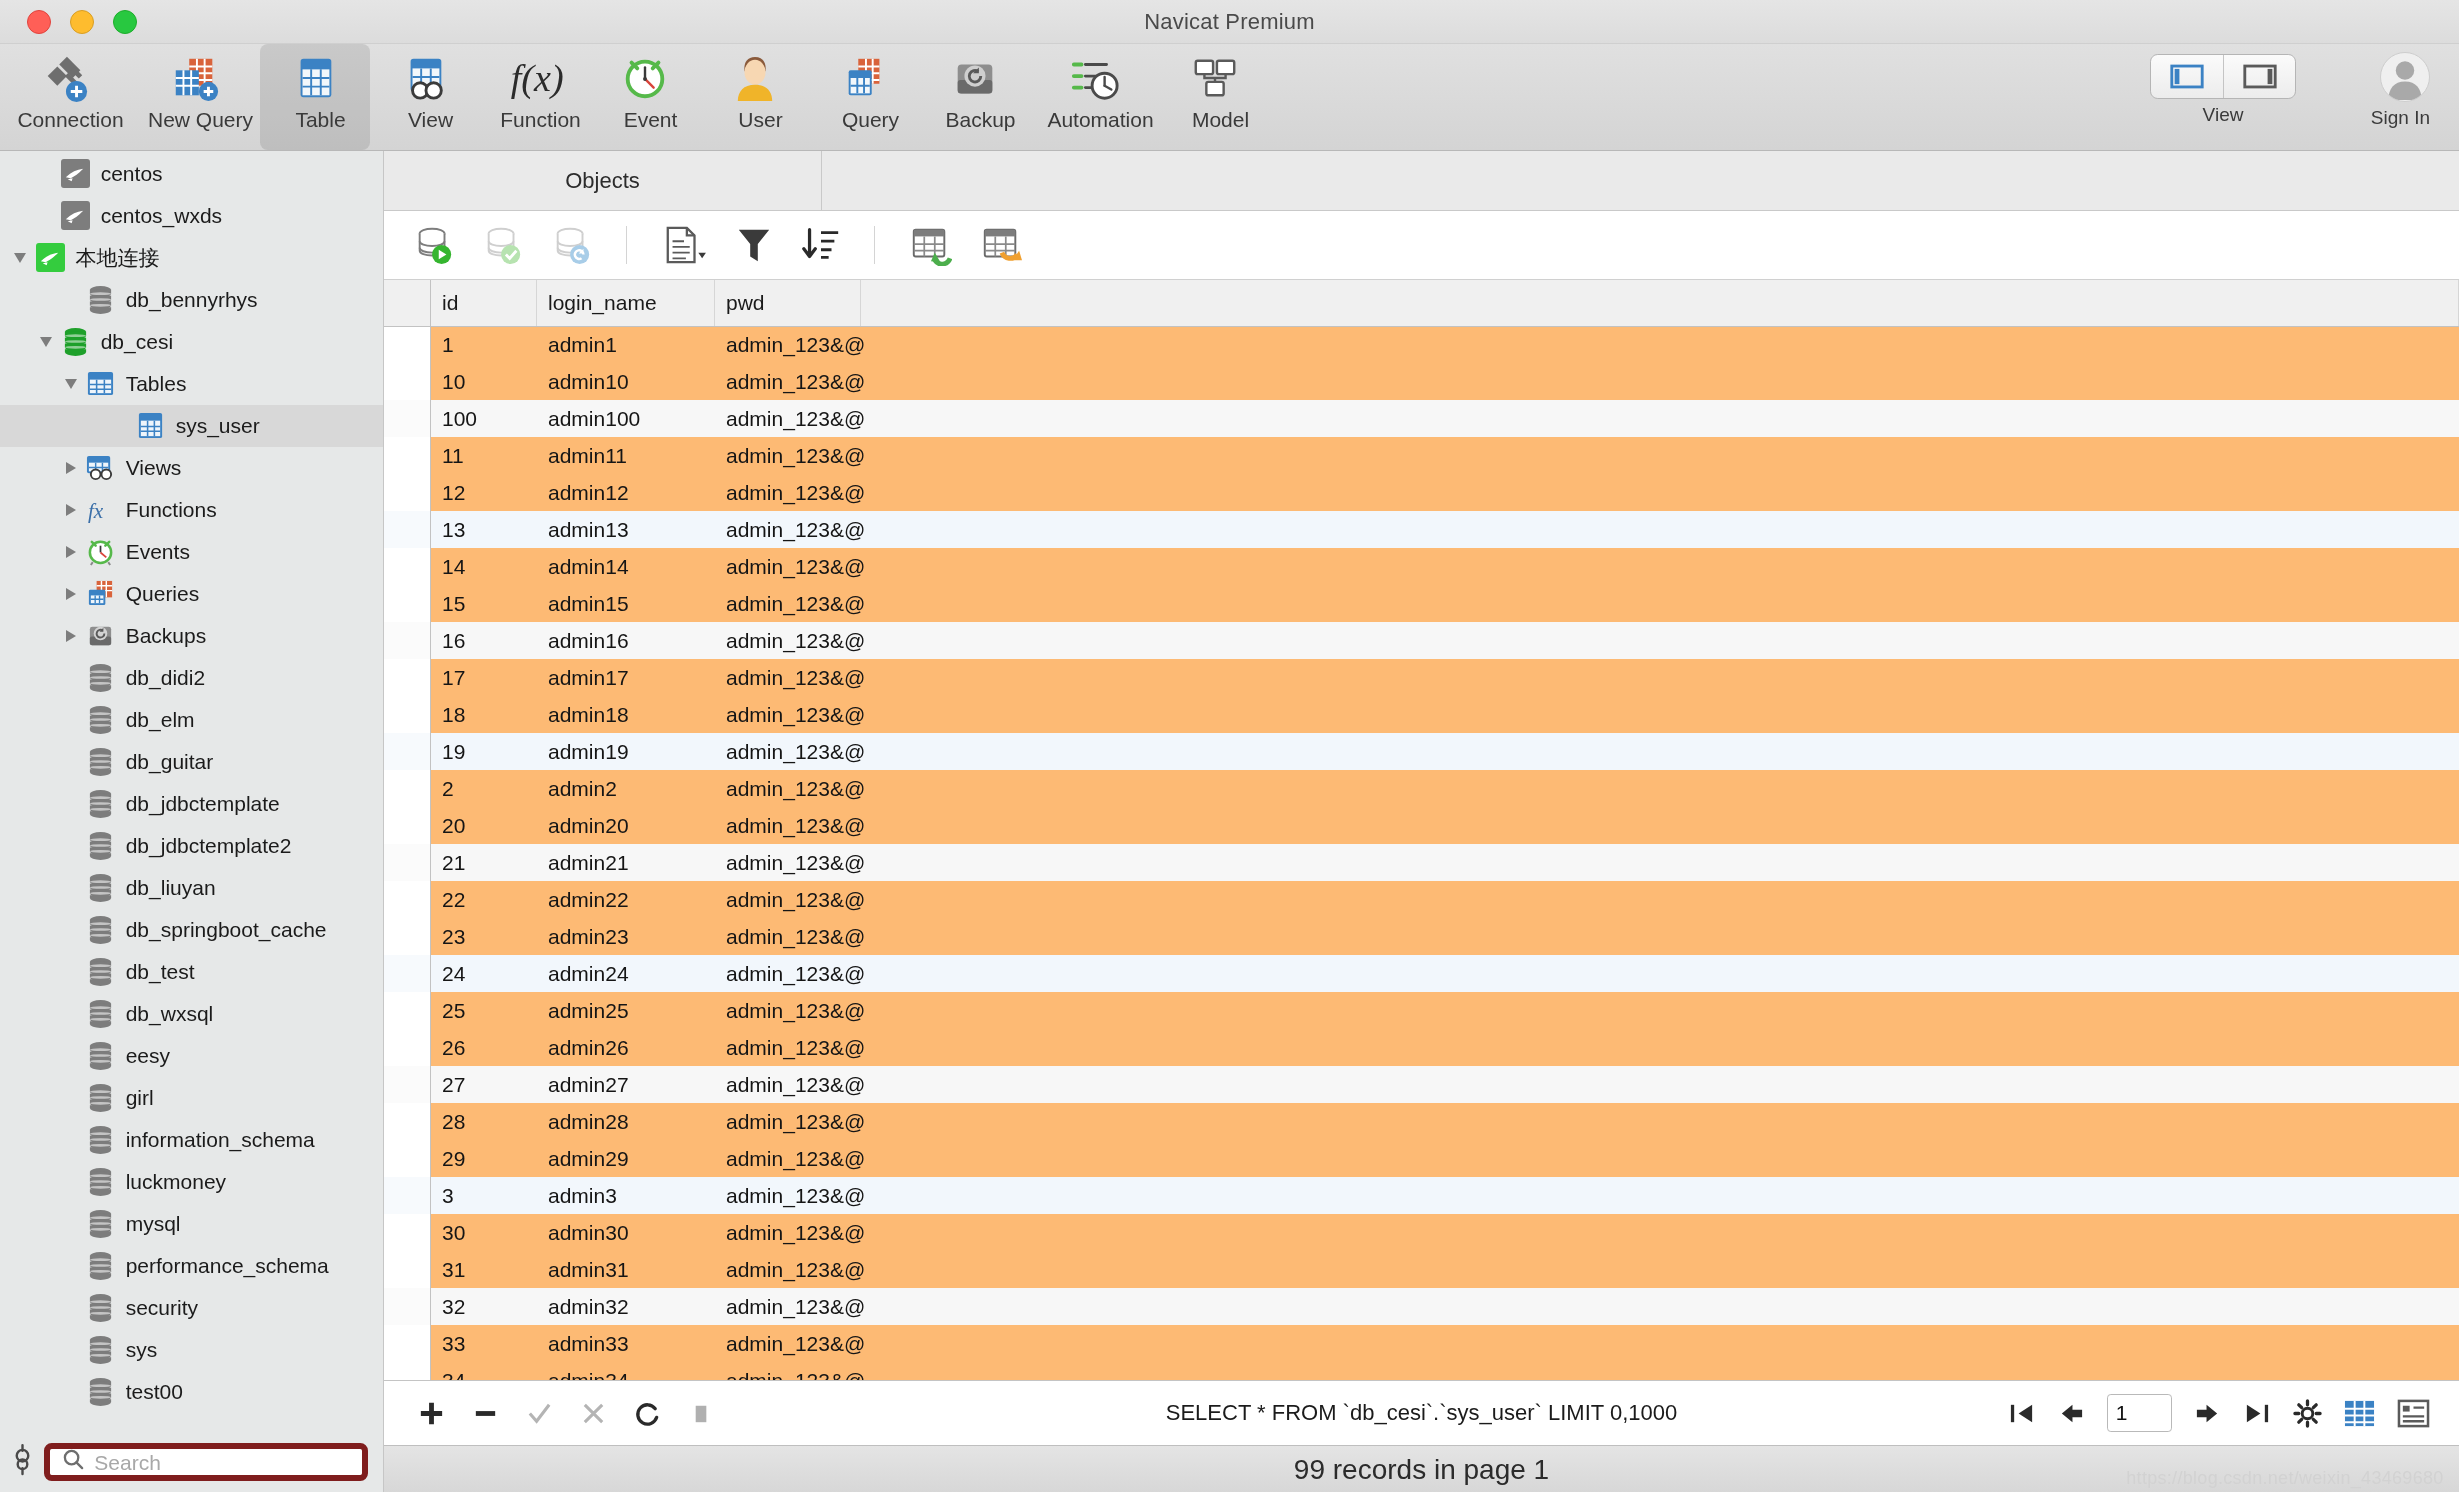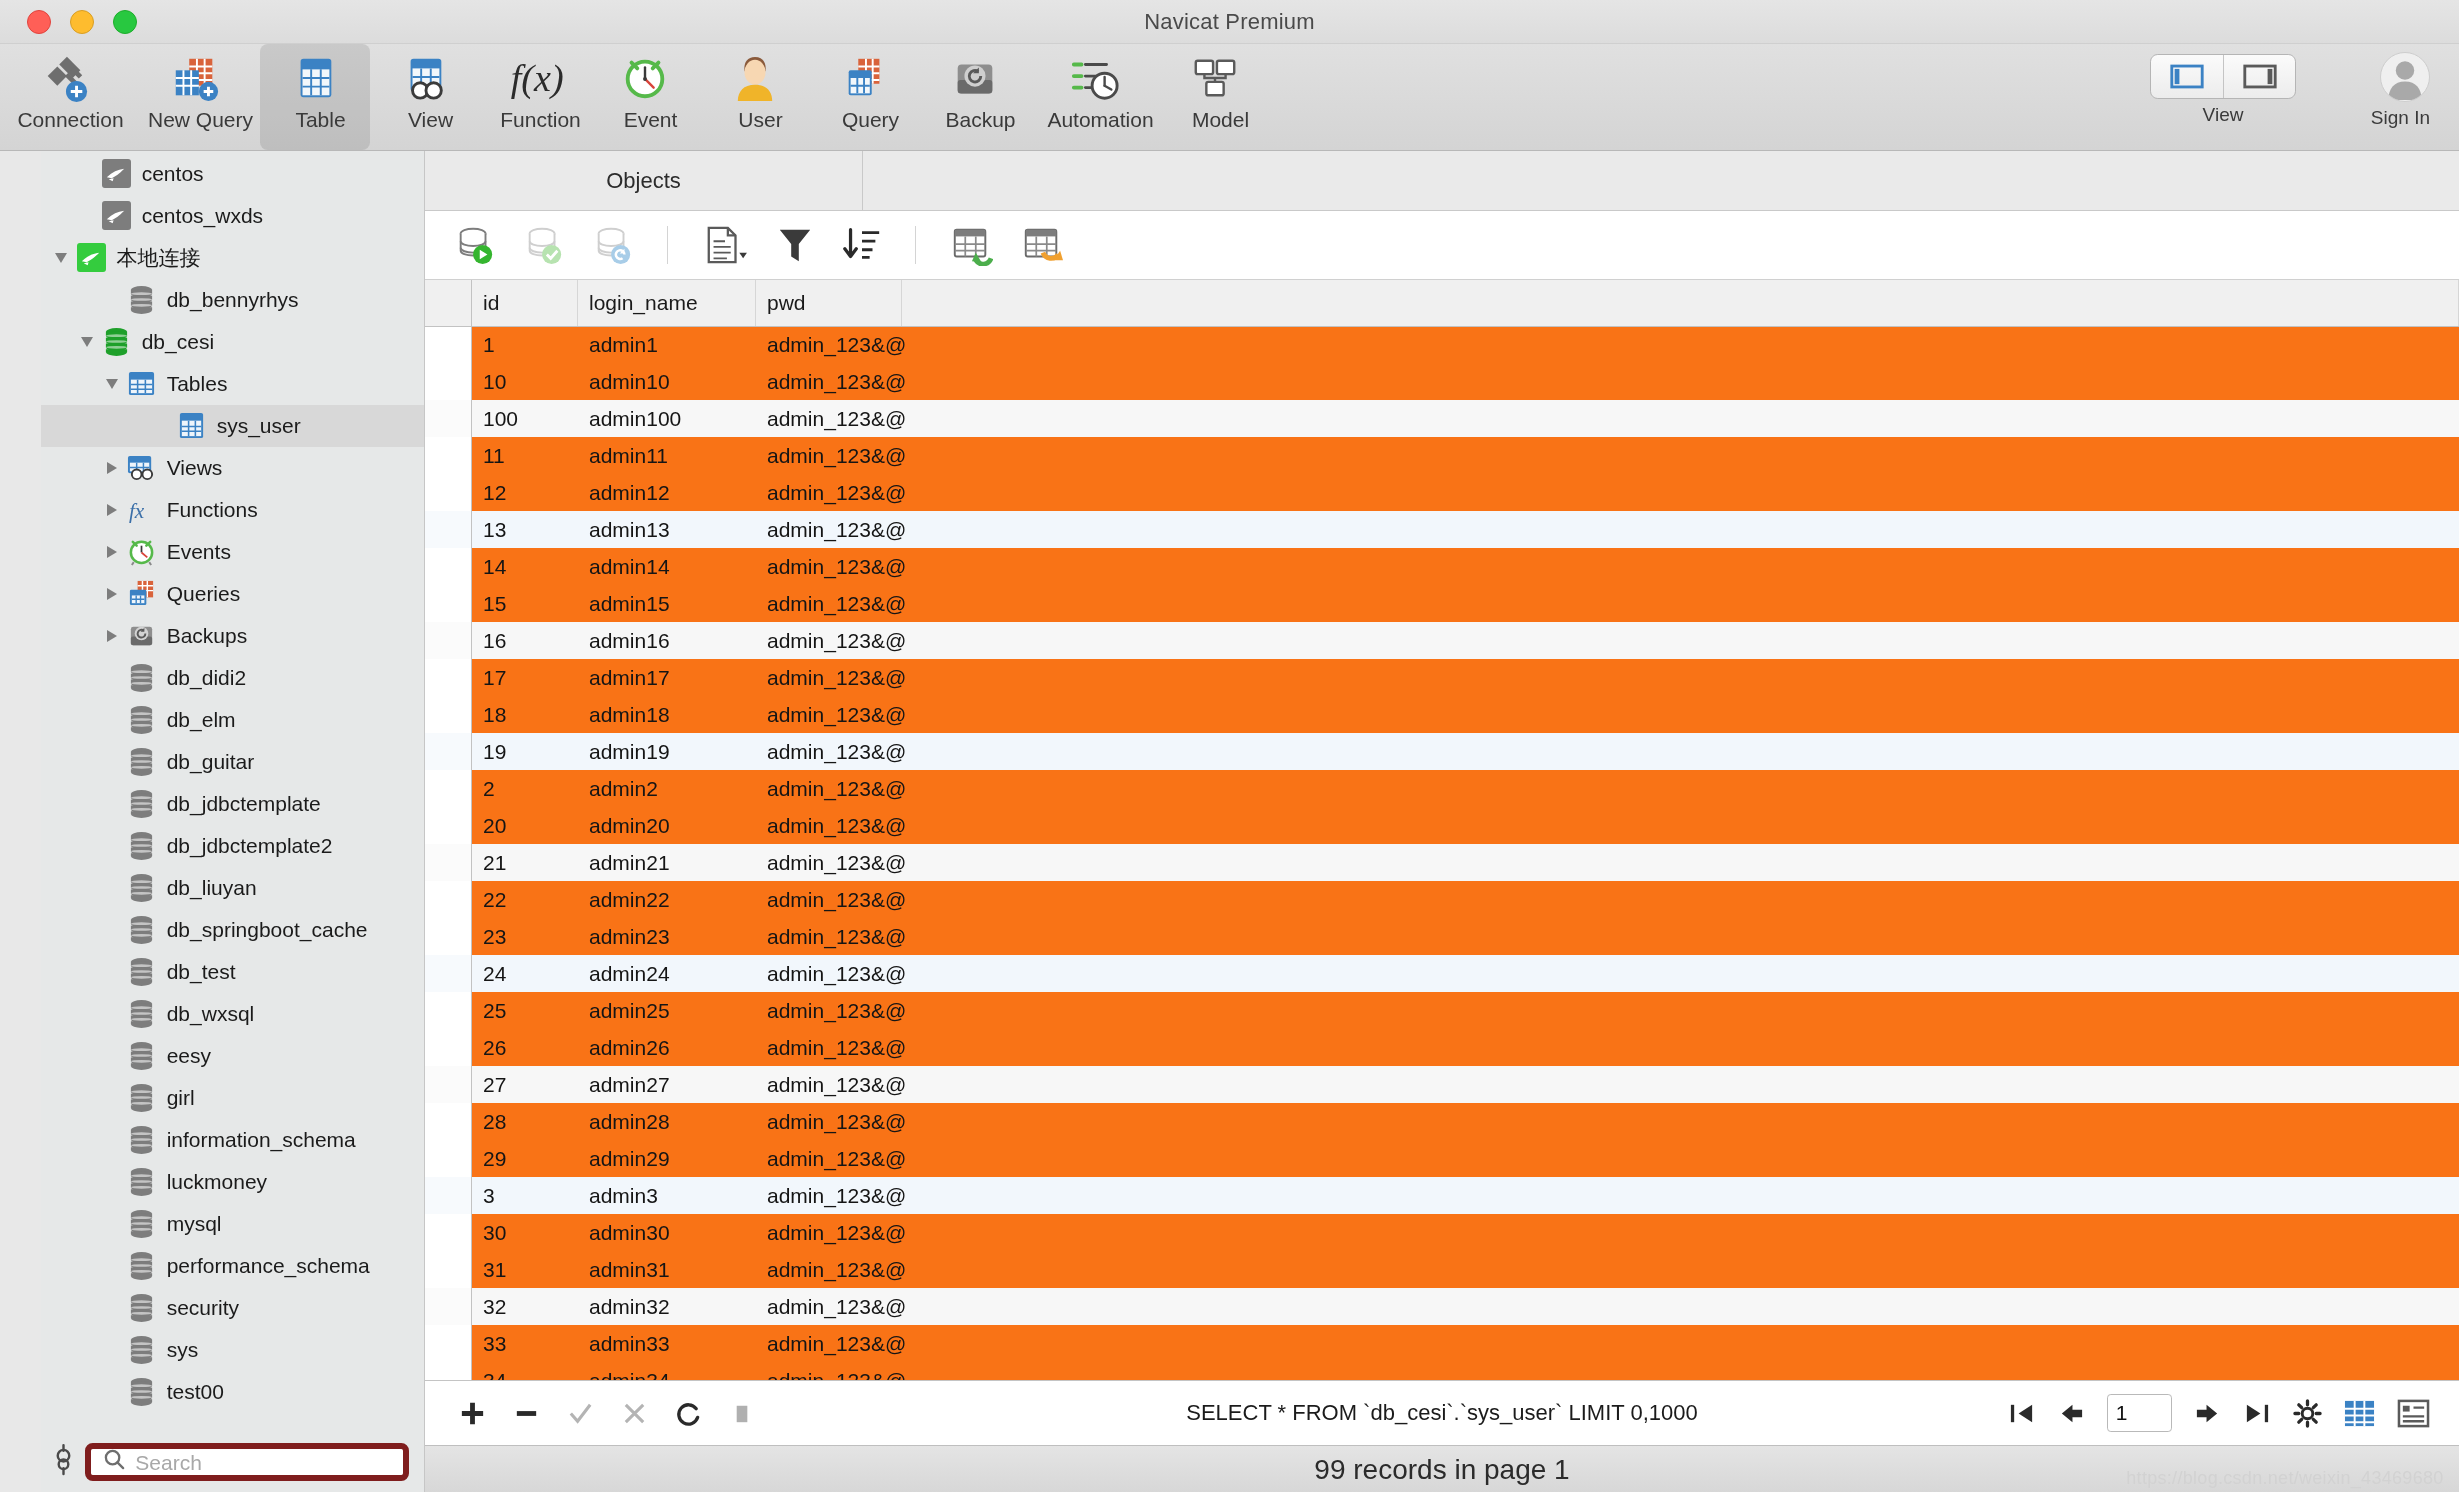--- a/index.html
+++ b/index.html
@@ -64,21 +64,21 @@
   }
 
   
   .body { flex: 1; display: flex; min-height: 0; }
 
   
   .sidebar {
     width: 384px; flex: 0 0 384px;
     background: #e6e8e8;
     border-right: 1px solid #c6c6c6;
-    display: flex; flex-direction: column; min-height: 0; position: relative; margin-left: 41px;
+    display: flex; flex-direction: column; min-height: 0; position: relative;
   }
   .tree { flex: 1; overflow: hidden; padding-top: 1.9px; }
   .node {
     height: 42px; display: flex; align-items: center;
     font-size: 21px; color: #1b1b1b; white-space: nowrap; cursor: default;
   }
   .node.sel { background: #d8d8d8; }
   .twisty { width: 25px; flex: 0 0 25px; display:flex; align-items:center; justify-content:center; }
   .tri { width:0;height:0; }
   .tri.right { border-left: 10.6px solid #7d7d7d; border-top: 6.7px solid transparent; border-bottom: 6.7px solid transparent; }
@@ -113,21 +113,21 @@
 
   .gridtoolbar {
     height: 69px; flex: 0 0 69px; display: flex; align-items: center;
     gap: 27px; padding-left: 29px; background: #fff;
     border-bottom: 1px solid #d0d0d0;
   }
   .gt-sep { width: 1px; height: 38px; background: #d4d4d4; margin: 0 5.8px; }
   .gt { display:flex; align-items:center; justify-content:center; cursor: default; }
 
   
-  .gridwrap { flex: 1; min-height: 0; overflow: hidden; background: #f97316; display:flex; flex-direction:column; }
+  .gridwrap { flex: 1; min-height: 0; overflow: hidden; background: #fdba74; display:flex; flex-direction:column; }
   table.grid { border-collapse: collapse; width: 100%; table-layout: fixed; }
   table.grid th {
     height: 46px; background: #f0f0f0; border-bottom: 1px solid #c2c2c2;
     border-right: 1px solid #d6d6d6;
     font-size: 21px; font-weight: normal; color: #1a1a1a; text-align: left;
     padding-left: 11.5px;
   }
   table.grid th.gutter, table.grid td.gutter {
     width: 46px; background: #f0f0f0; border-right: 1px solid #c2c2c2; padding: 0;
   }

